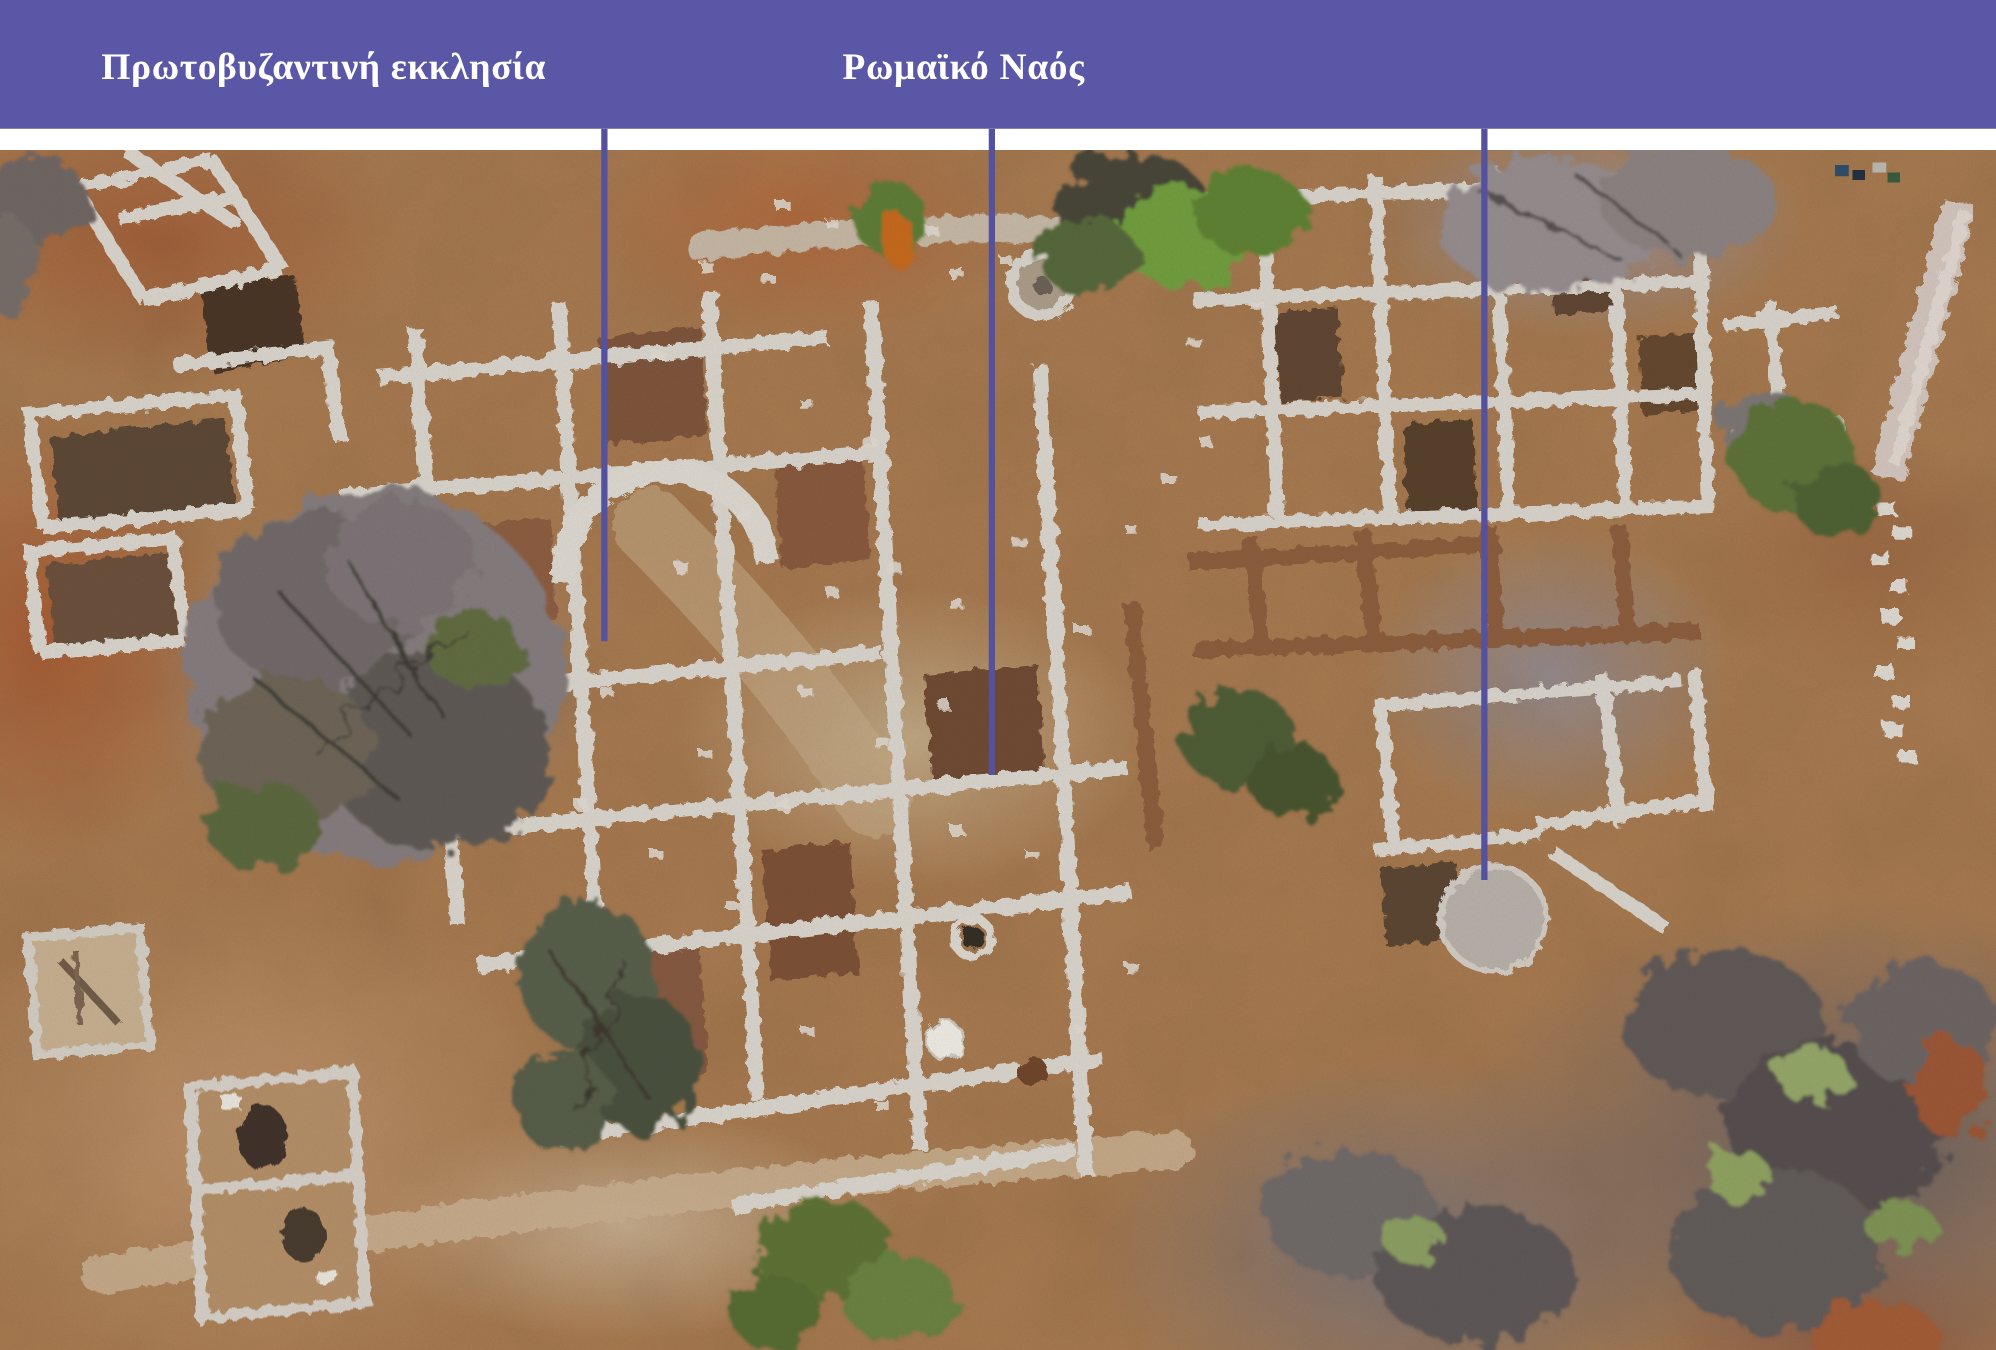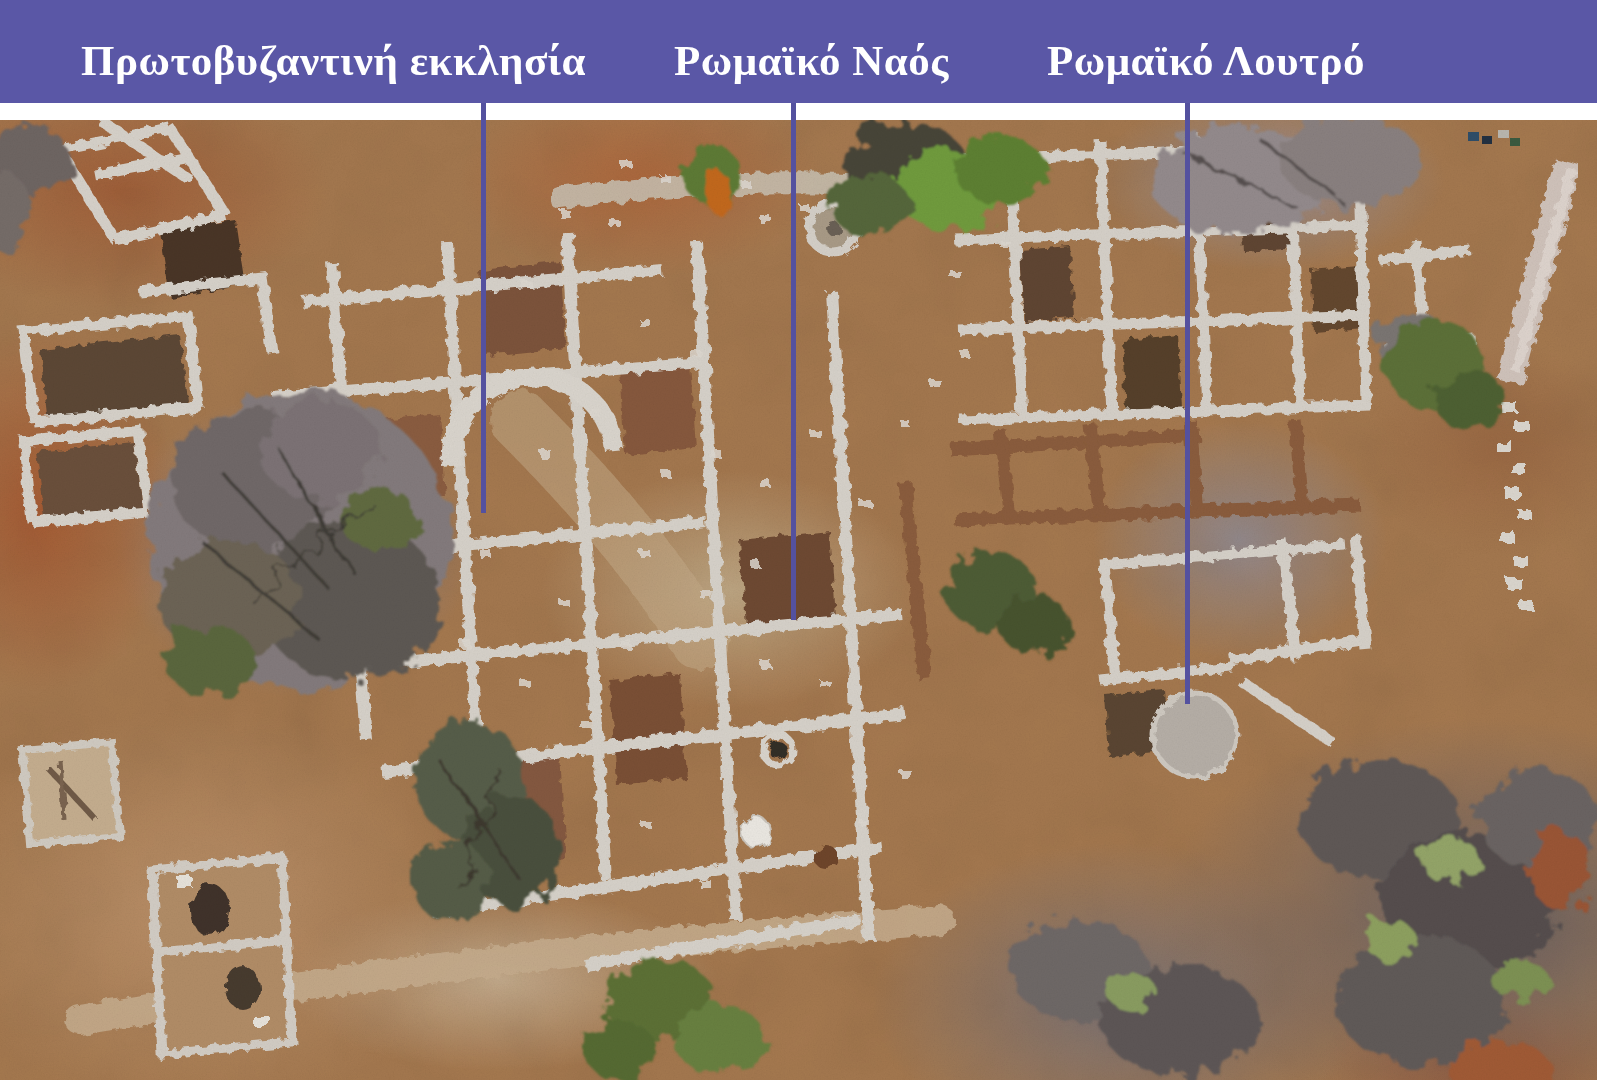--- a/index.html
+++ b/index.html
@@ -6,21 +6,21 @@
   .screen{
     position:relative;width:1597px;height:1080px;overflow:hidden;
     background:#ffffff;font-family:"Liberation Serif","DejaVu Serif",serif;
   }
   
   .banner{
     position:absolute;left:0;top:0;width:1597px;height:103px;
     background:#5a57a6;
   }
   .banner .label{
-    position:absolute;top:37px;color:#ffffff;font-size:43px;font-weight:700;
+    position:absolute;top:37px;color:#ffffff;font-size:30px;font-weight:700;
     line-height:1.1;white-space:nowrap;letter-spacing:0.5px;
   }
   .label.l1{left:81px;}
   .label.l2{left:674px;}
   .label.l3{left:1047px;}
   
   .leader{
     position:absolute;width:5px;background:#54519f;top:103px;z-index:5;
   }
   .leader.g1{left:481px;height:410px;}
@@ -52,21 +52,20 @@
   .photo svg{position:absolute;inset:0;display:block;}
 </style>
 </head>
 <body>
 
 <div class="screen">
 
   <header class="banner">
     <span class="label l1">Πρωτοβυζαντινή εκκλησία</span>
     <span class="label l2">Ρωμαϊκό Ναός</span>
-    <span class="label l3">Ρωμαϊκό Λουτρό</span>
   </header>
 
   <div class="photo">
     <div class="photo-base"></div>
 
     <svg viewBox="0 0 1597 960" width="1597" height="960">
       <defs>
         <filter id="rough" x="-8%" y="-8%" width="116%" height="116%">
           <feTurbulence type="fractalNoise" baseFrequency="0.11" numOctaves="2" seed="7" result="t"></feTurbulence>
           <feDisplacementMap in="SourceGraphic" in2="t" scale="9"></feDisplacementMap>

